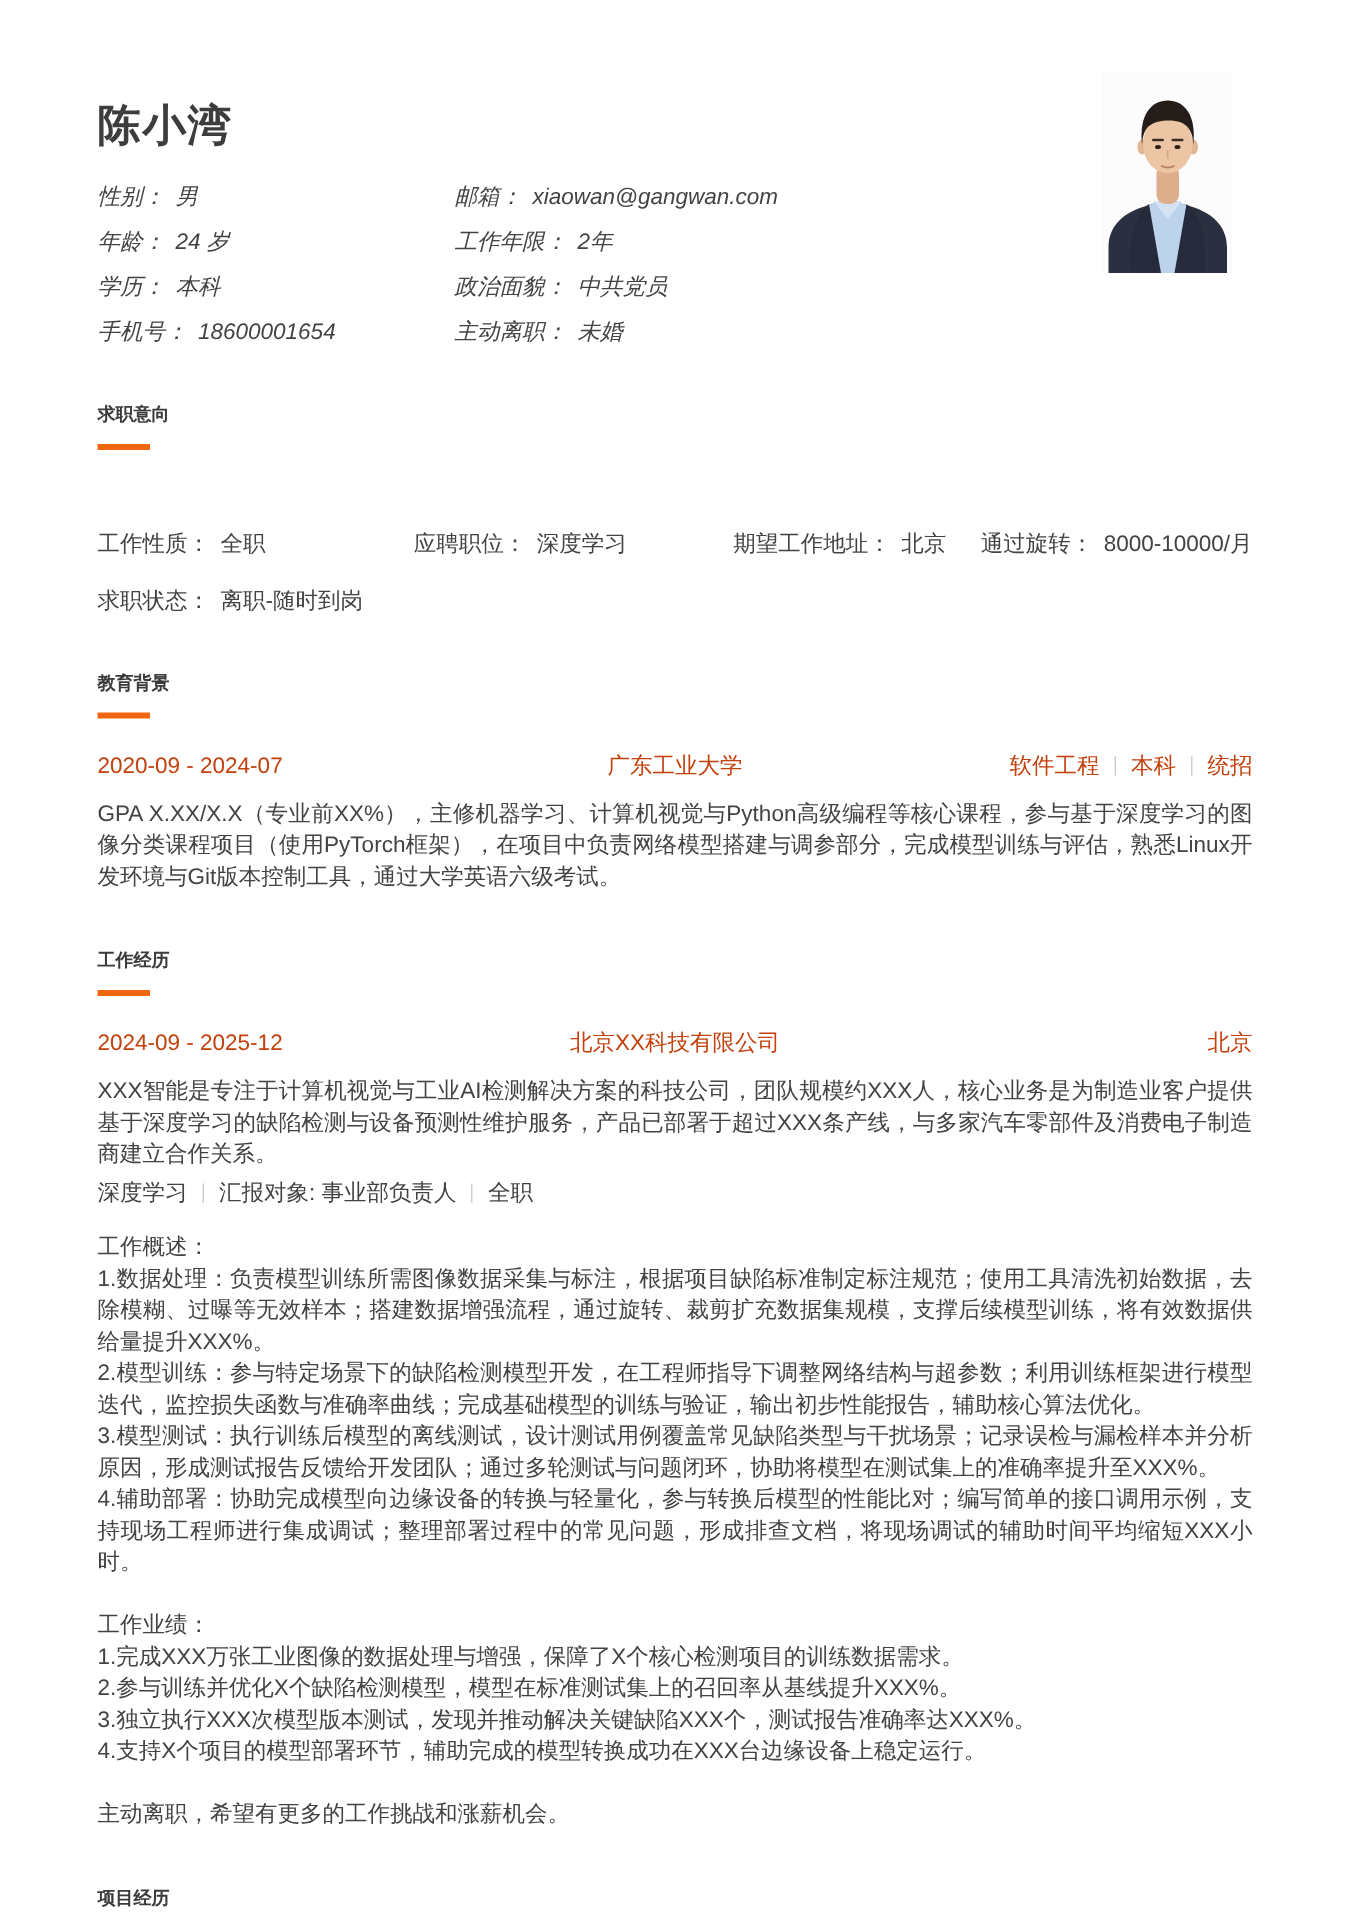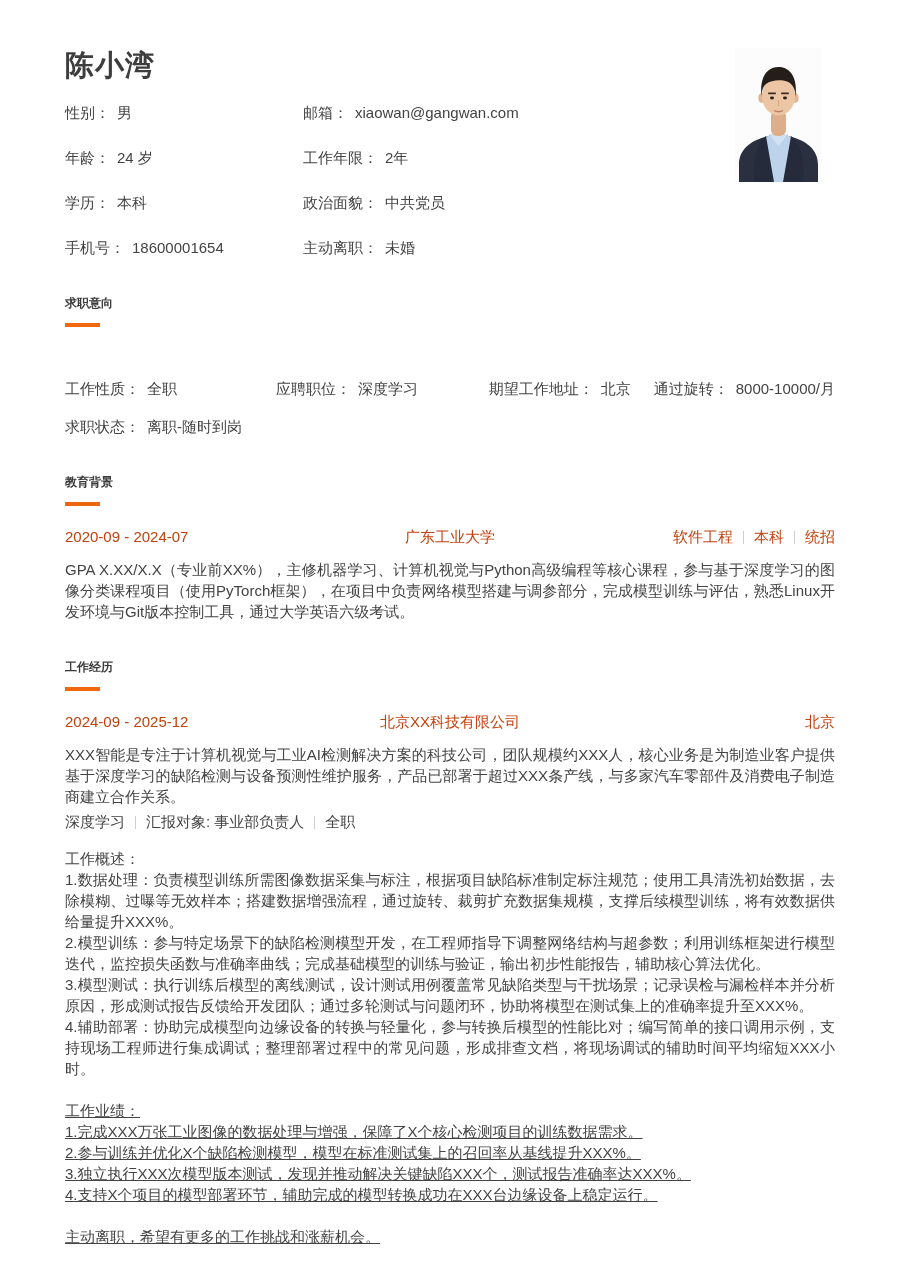--- a/index.html
+++ b/index.html
@@ -9,27 +9,28 @@
     box-sizing:border-box;
     padding:40px 65px 0 65px;
     overflow:hidden;
     background:#ffffff;
     font-family:"Liberation Sans","DejaVu Sans",sans-serif;
     color:#434343;
     font-size:15px;
   }
   .name{
     font-size:29px;font-weight:700;color:#3d3d3d;
-    margin:6px 0 18px 0;letter-spacing:1px;
+    margin:24px 0 18px 0;letter-spacing:1px;
   }
   .info-grid{
     display:grid;
     grid-template-columns:238px auto;
-    row-gap:26px;
+    row-gap:11px;
     max-width:560px;
+    font-style:italic;
   }
   .pair{white-space:nowrap;}
   .pair .value{margin-left:7px;}
   .photo{
     position:absolute;top:48px;right:78px;
     width:87px;height:134px;display:block;
   }
   .section{margin-top:37px;}
   .section-title{font-size:12px;font-weight:700;color:#3b3b3b;}
   .accent-bar{width:35px;height:4px;margin-top:11px;}
@@ -44,21 +45,21 @@
   .exp-row .center{flex:0 0 auto;text-align:center;}
   .exp-row .right{flex:1 0 0;text-align:right;}
   .divider{
     display:inline-block;width:1px;height:13px;
     background:#cfcfcf;margin:0 10px;vertical-align:-2px;
   }
   .para{margin-top:12px;line-height:21px;text-align:justify;}
   .meta-row{margin-top:6px;}
   .block{margin-top:16px;line-height:21px;}
   .block .item{text-align:justify;}
-  .gap-top{margin-top:21px;text-decoration:underline;}
+  .gap-top{margin-top:21px;}
 </style>
 </head>
 <body>
 
 <div class="page">
 
   <div class="header">
     <div class="name">陈小湾</div>
 
     <div class="info-grid">

